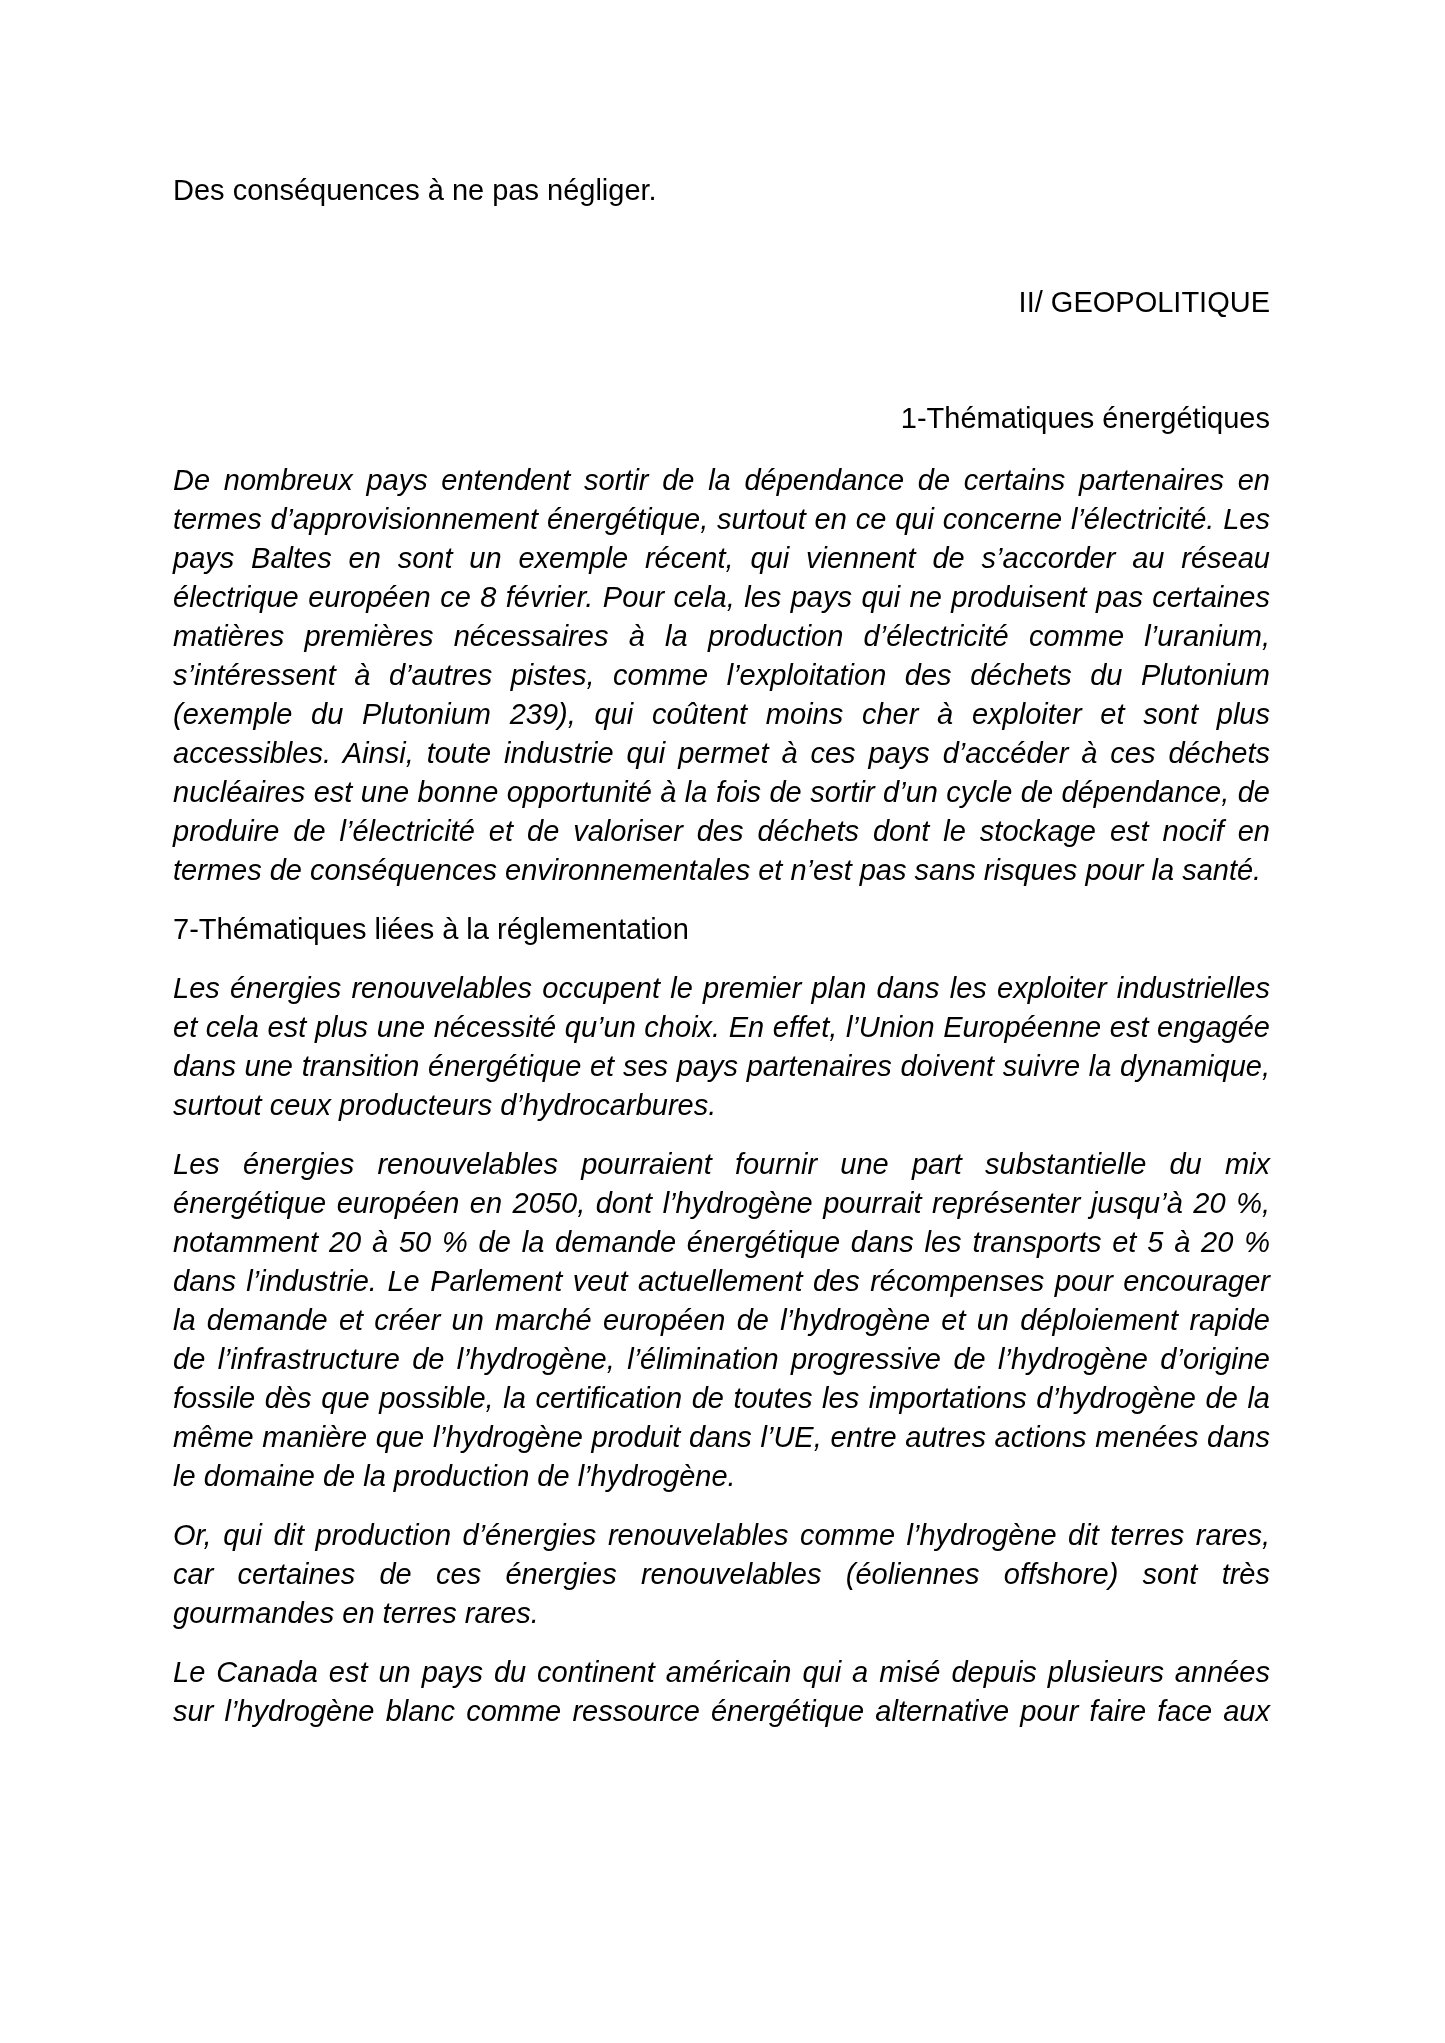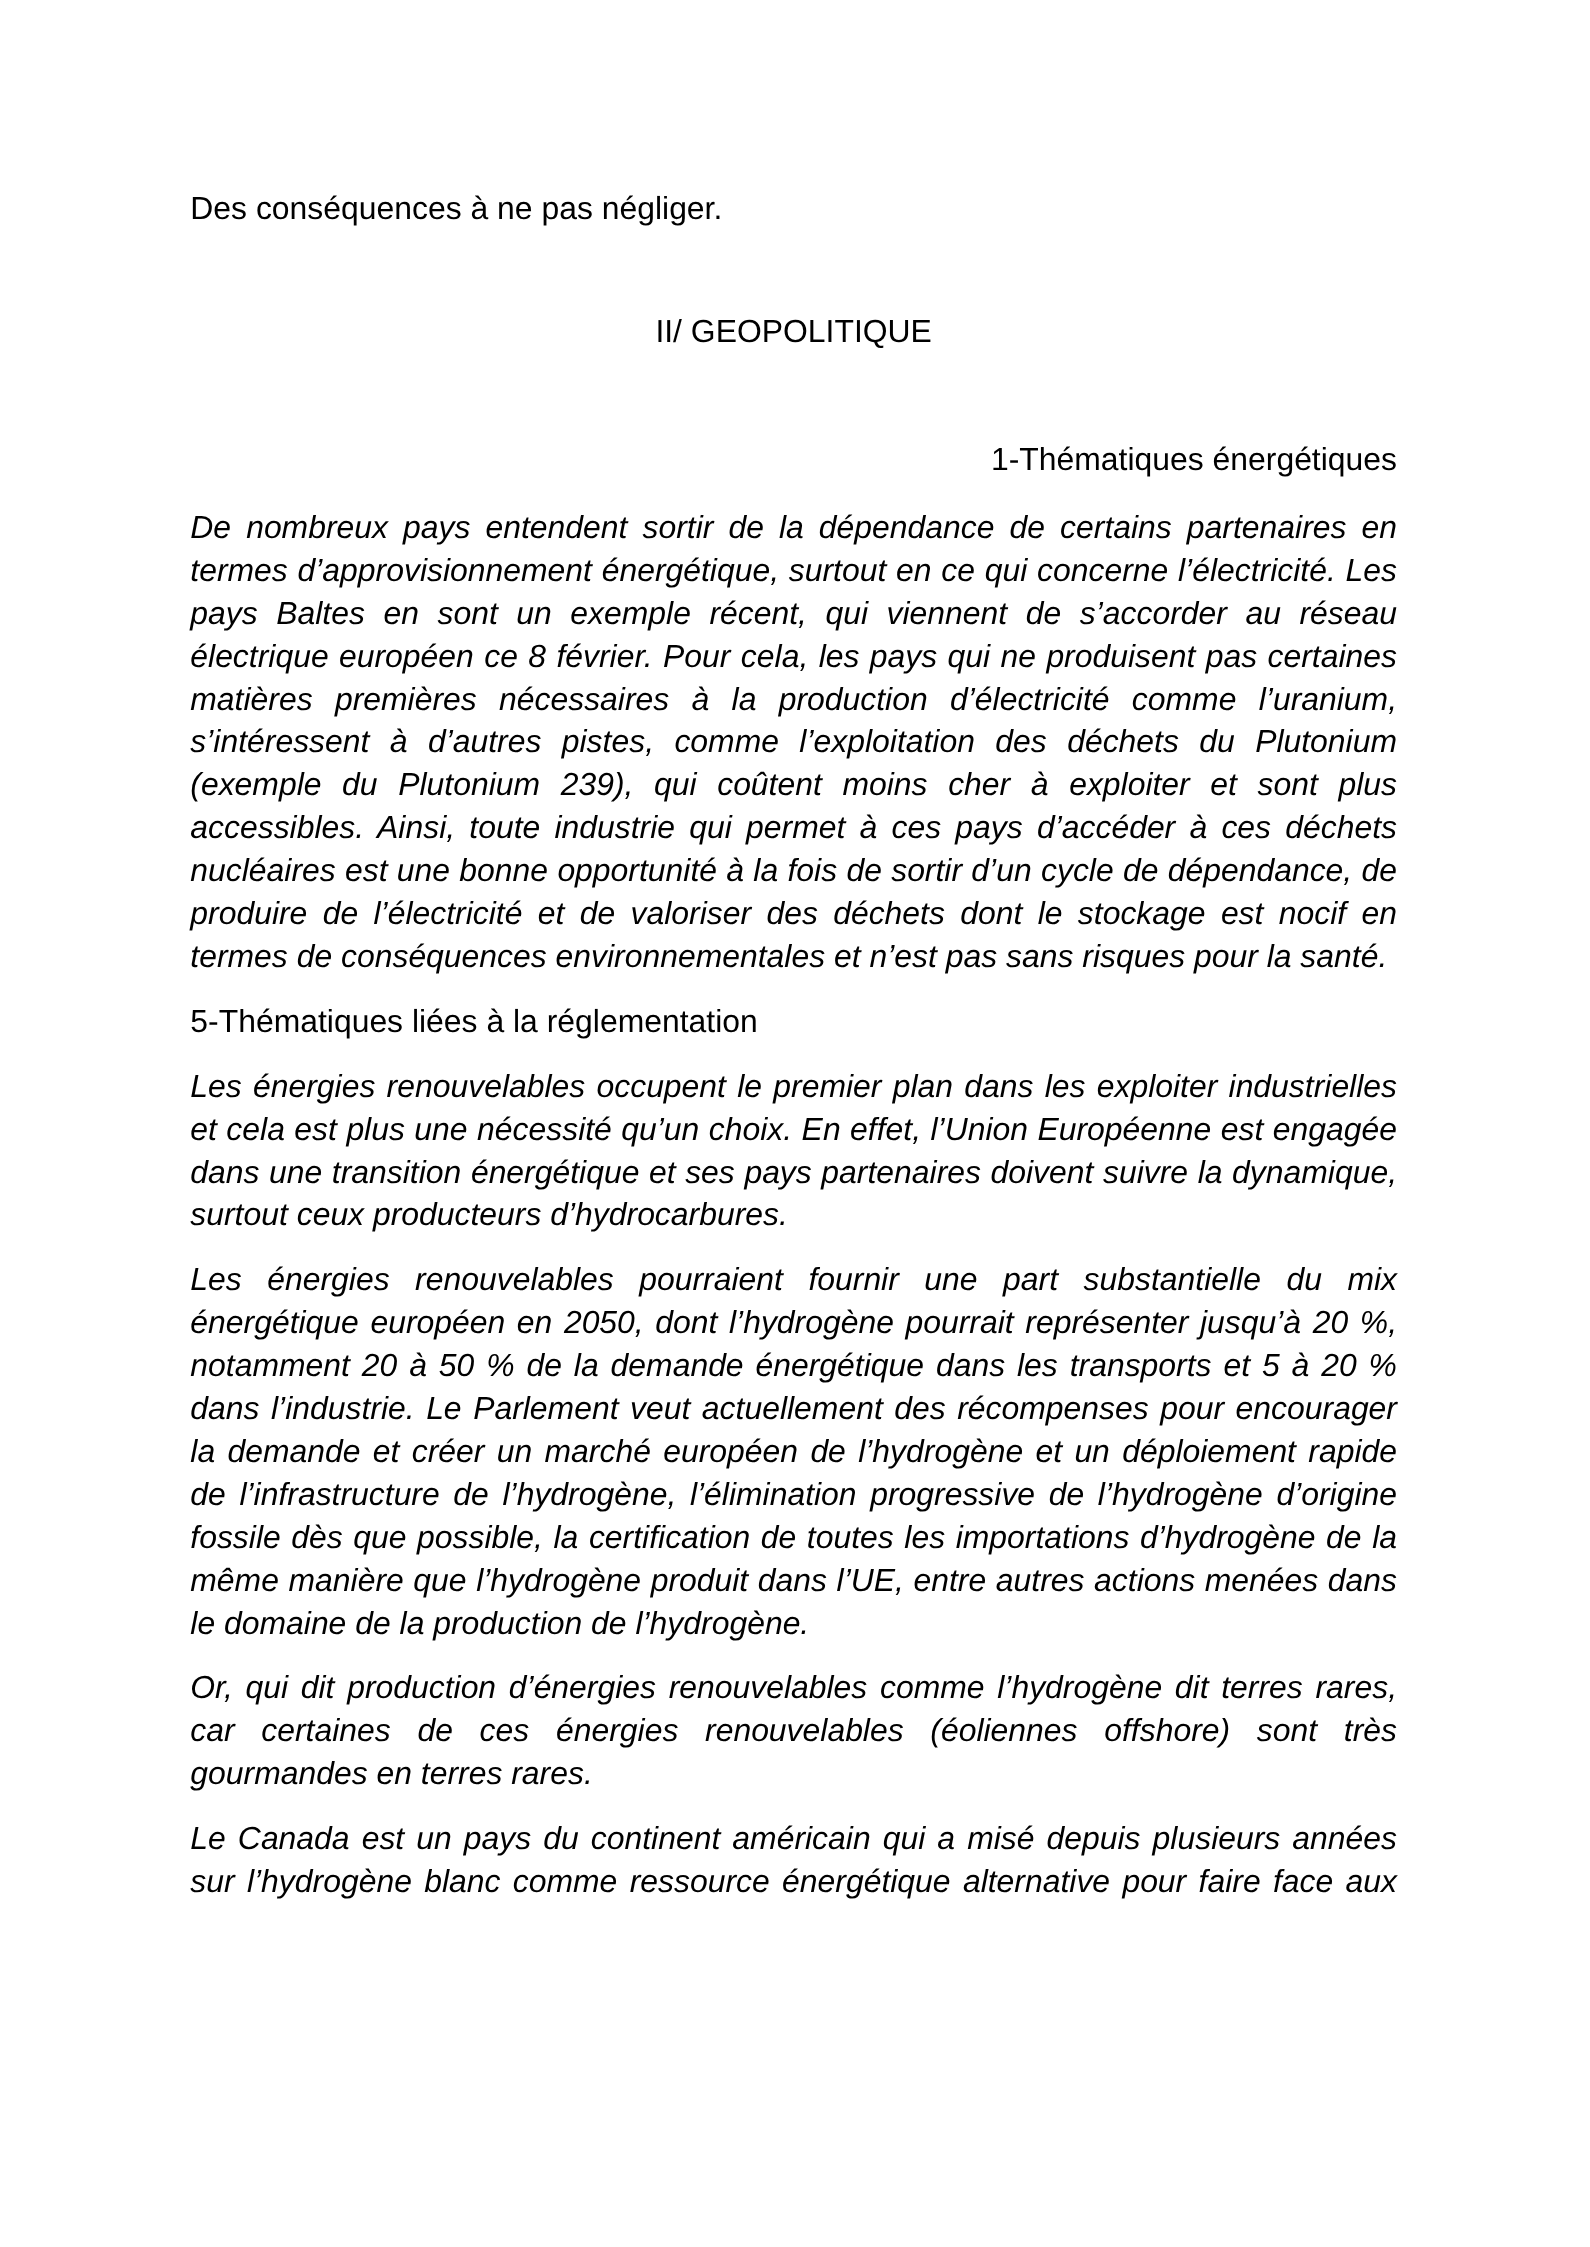--- a/index.html
+++ b/index.html
@@ -23,21 +23,21 @@
   .page p {
     margin: 0;
     padding: 0;
     font-weight: 400;
   }
   .intro-line {
     text-align: left;
   }
   .section-heading {
     margin-top: 73px !important;
-    text-align: center;
+    text-align: right;
     white-space: nowrap;
   }
   .subsection-heading-first {
     margin-top: 77px !important;
     text-align: right;
     white-space: nowrap;
   }
   .subsection-heading {
     margin-top: 20px !important;
     text-align: left;
@@ -63,21 +63,21 @@
 
   <p class="intro-line">Des conséquences à ne pas négliger.</p>
 
   <p class="section-heading">II/ GEOPOLITIQUE</p>
 
   <p class="subsection-heading-first">1-Thématiques énergétiques</p>
 
   <p class="para para-first">De nombreux pays entendent sortir de la dépendance de certains partenaires en termes d’approvisionnement énergétique, surtout en ce qui concerne l’électricité. Les pays Baltes en sont un exemple récent, qui viennent de s’accorder au réseau électrique européen ce 8 février. Pour cela, les pays qui ne produisent pas certaines matières premières nécessaires à la production d’électricité comme l’uranium, s’intéressent à d’autres pistes, comme l’exploitation des déchets du Plutonium (exemple du Plutonium 239), qui coûtent moins cher à exploiter et sont plus accessibles. Ainsi, toute industrie qui permet à ces pays d’accéder à ces déchets nucléaires est une bonne opportunité à la fois de sortir d’un cycle de dépendance, de produire de l’électricité et de valoriser des déchets dont le stockage est nocif en termes de conséquences environnementales et n’est pas sans risques pour la santé.</p>
 
 
-  <p class="subsection-heading">5-Thématiques liées à la réglementation</p>
+  <p class="subsection-heading">7-Thématiques liées à la réglementation</p>
 
   <p class="para">Les énergies renouvelables occupent le premier plan dans les exploiter industrielles et cela est plus une nécessité qu’un choix. En effet, l’Union Européenne est engagée dans une transition énergétique et ses pays partenaires doivent suivre la dynamique, surtout ceux producteurs d’hydrocarbures.</p>
 
   <p class="para">Les énergies renouvelables pourraient fournir une part substantielle du mix énergétique européen en 2050, dont l’hydrogène pourrait représenter jusqu’à 20 %, notamment 20 à 50 % de la demande énergétique dans les transports et 5 à 20 % dans l’industrie. Le Parlement veut actuellement des récompenses pour encourager la demande et créer un marché européen de l’hydrogène et un déploiement rapide de l’infrastructure de l’hydrogène, l’élimination progressive de l’hydrogène d’origine fossile dès que possible, la certification de toutes les importations d’hydrogène de la même manière que l’hydrogène produit dans l’UE, entre autres actions menées dans le domaine de la production de l’hydrogène.</p>
 
   <p class="para">Or, qui dit production d’énergies renouvelables comme l’hydrogène dit terres rares, car certaines de ces énergies renouvelables (éoliennes offshore) sont très gourmandes en terres rares.</p>
 
   <p class="para para-cutoff">Le Canada est un pays du continent américain qui a misé depuis plusieurs années sur l’hydrogène blanc comme ressource énergétique alternative pour faire face aux</p>
 
 </div>

